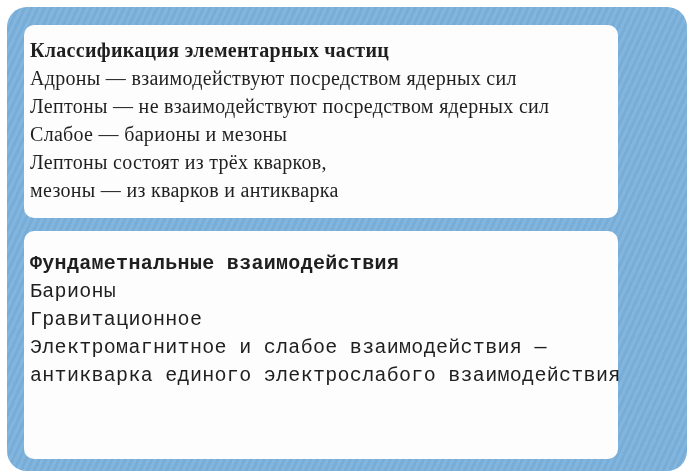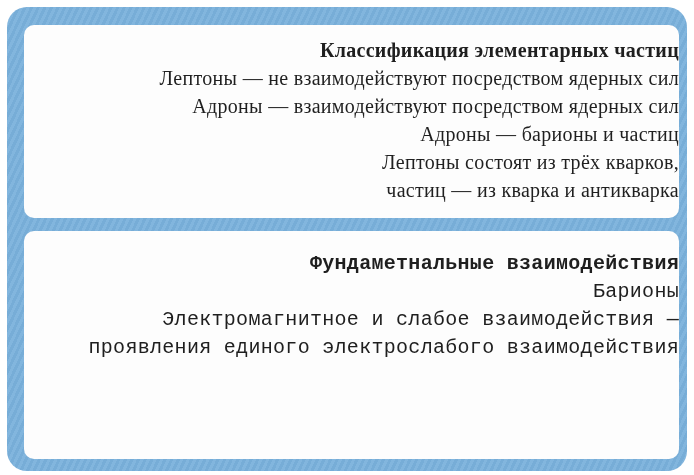--- a/index.html
+++ b/index.html
@@ -22,26 +22,27 @@
     height: 464px;
     background: #79b0db;
     background-image:
       repeating-linear-gradient(115deg, rgba(255,255,255,0.07) 0 3px, rgba(0,0,0,0.02) 3px 6px);
     border-radius: 20px;
     box-sizing: border-box;
   }
   .panel {
     position: absolute;
     left: 17px;
-    width: 655px;
+    width: 594px;
     background: #fdfdfd;
     border-radius: 10px;
     box-sizing: border-box;
-    text-align: right;
+    text-align: left;
     color: #1f1f1f;
+    padding-left: 6px;
   }
   .panel-1 {
     top: 18px;
     height: 193px;
     padding-top: 11px;
   }
   .panel-2 {
     top: 224px;
     height: 228px;
     padding-top: 19px;
@@ -57,27 +58,28 @@
     font-weight: bold;
   }
 </style>
 </head>
 <body>
 
 <div class="frame">
 
   <div class="panel panel-1">
     <div class="line title">Классификация элементарных частиц</div>
+    <div class="line">Адроны — взаимодействуют посредством ядерных сил</div>
     <div class="line">Лептоны — не взаимодействуют посредством ядерных сил</div>
-    <div class="line">Адроны — взаимодействуют посредством ядерных сил</div>
-    <div class="line">Адроны — барионы и частиц</div>
+    <div class="line">Слабое — барионы и мезоны</div>
     <div class="line">Лептоны состоят из трёх кварков,</div>
-    <div class="line">частиц — из кварка и антикварка</div>
+    <div class="line">мезоны — из кварков и антикварка</div>
   </div>
 
   <div class="panel panel-2">
     <div class="line title">Фундаметнальные взаимодействия</div>
     <div class="line">Барионы</div>
+    <div class="line">Гравитационное</div>
     <div class="line">Электромагнитное и слабое взаимодействия —</div>
-    <div class="line">проявления единого электрослабого взаимодействия</div>
+    <div class="line">антикварка единого электрослабого взаимодействия</div>
   </div>
 
 </div>
 
 </body></html>

